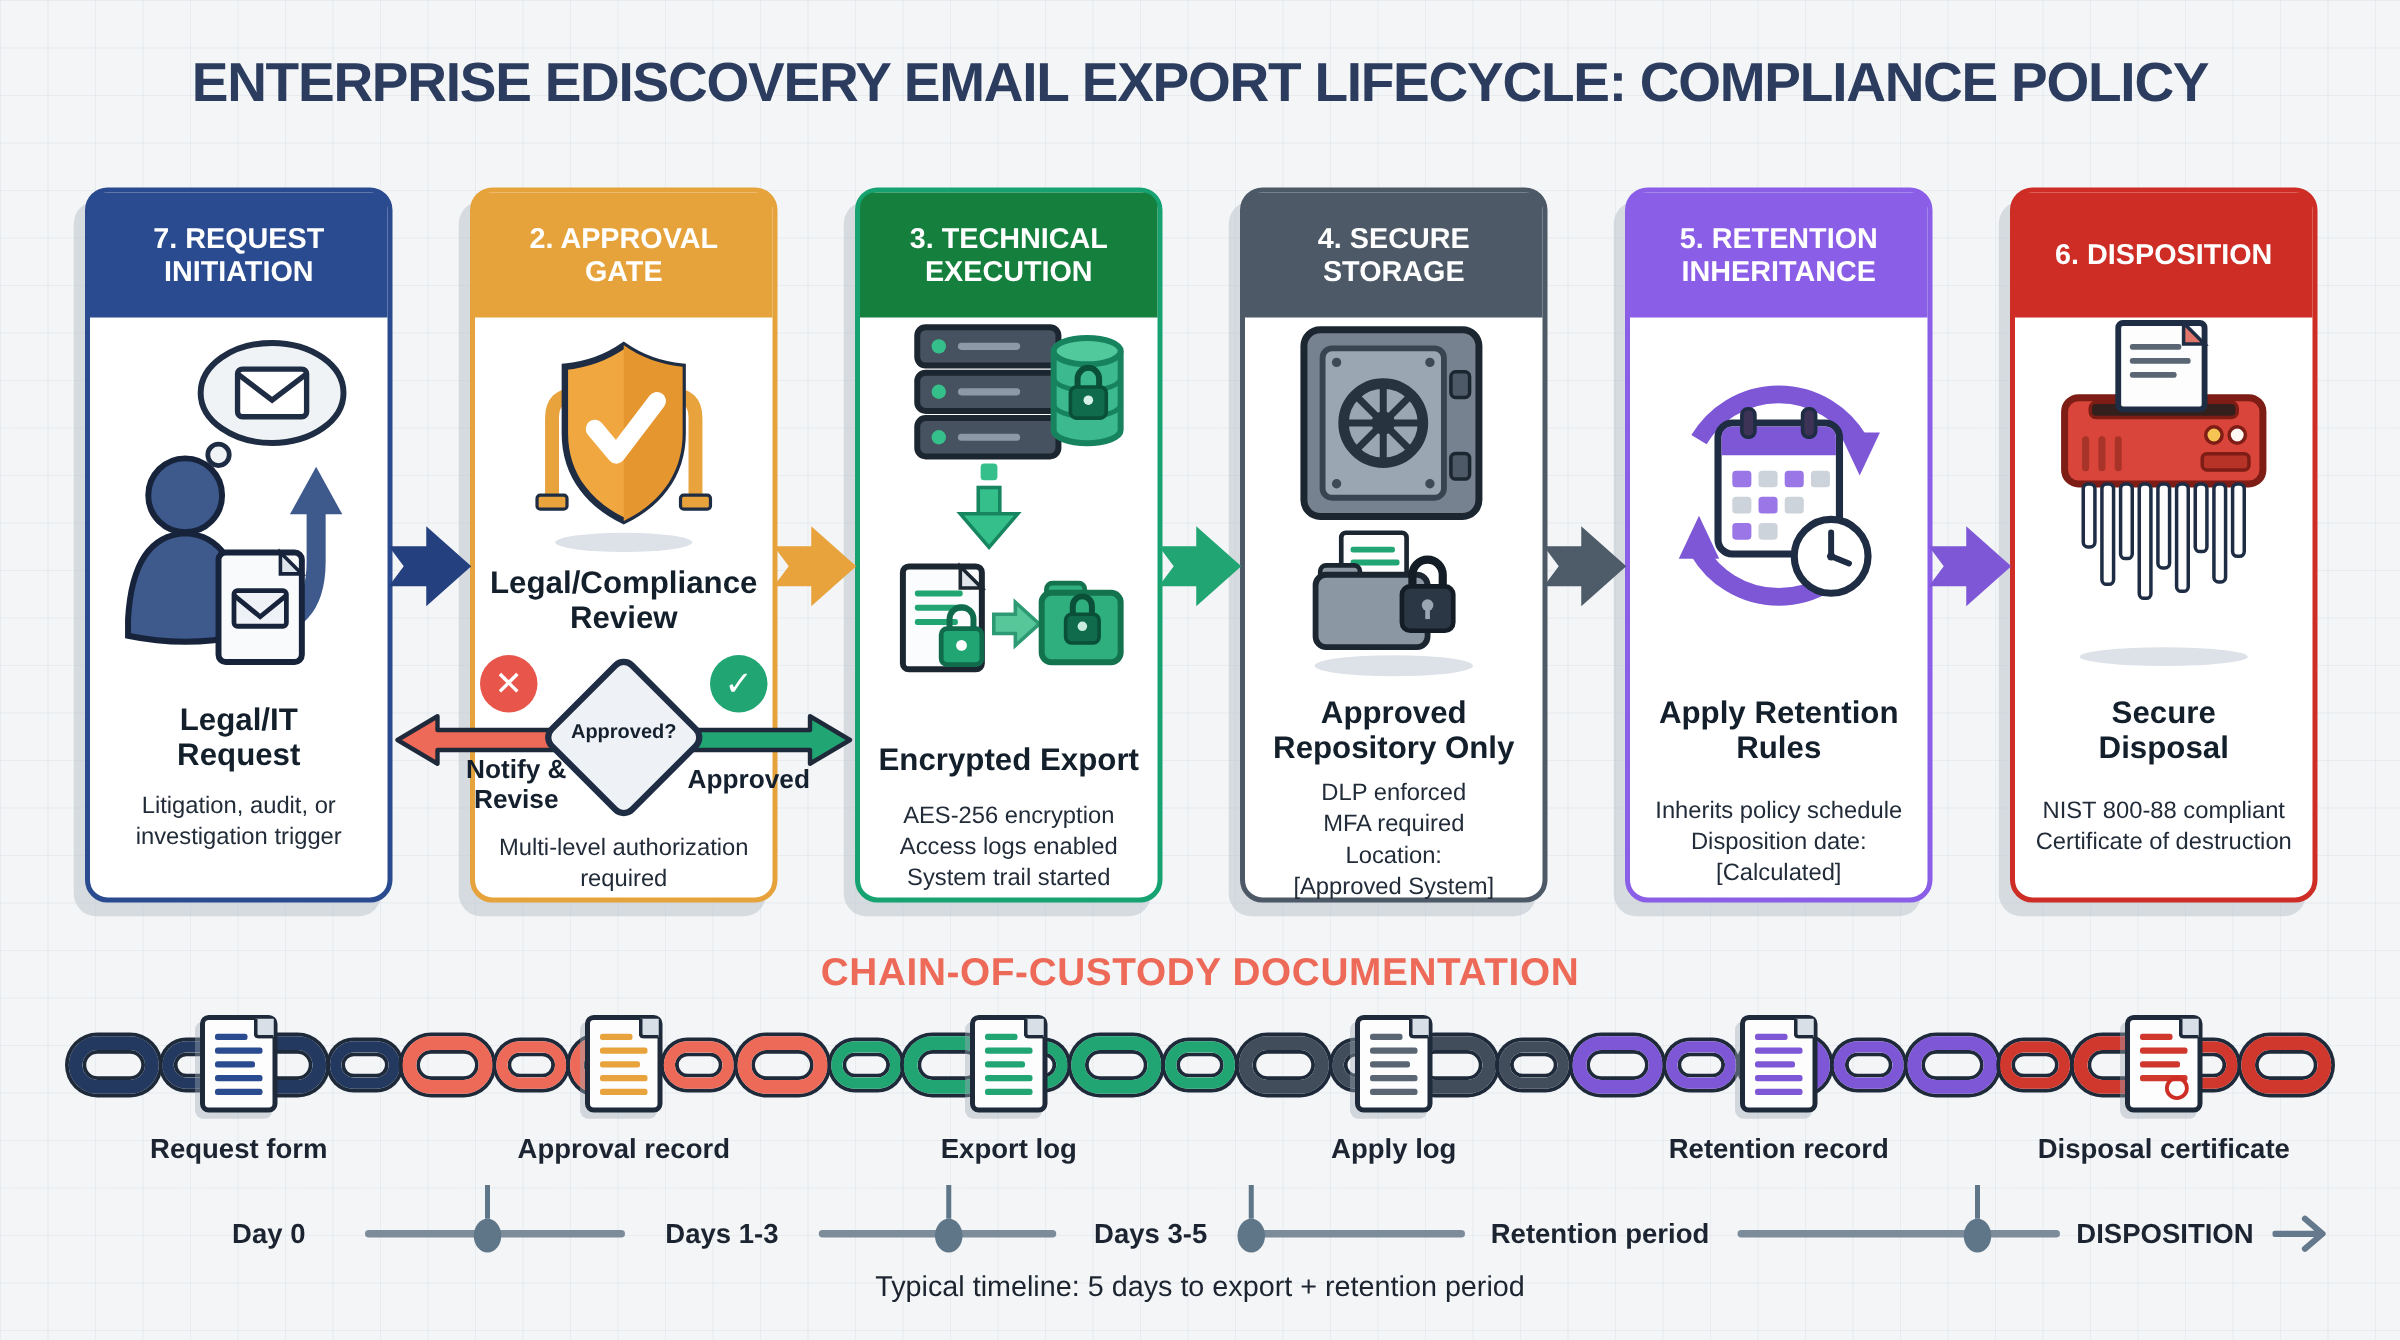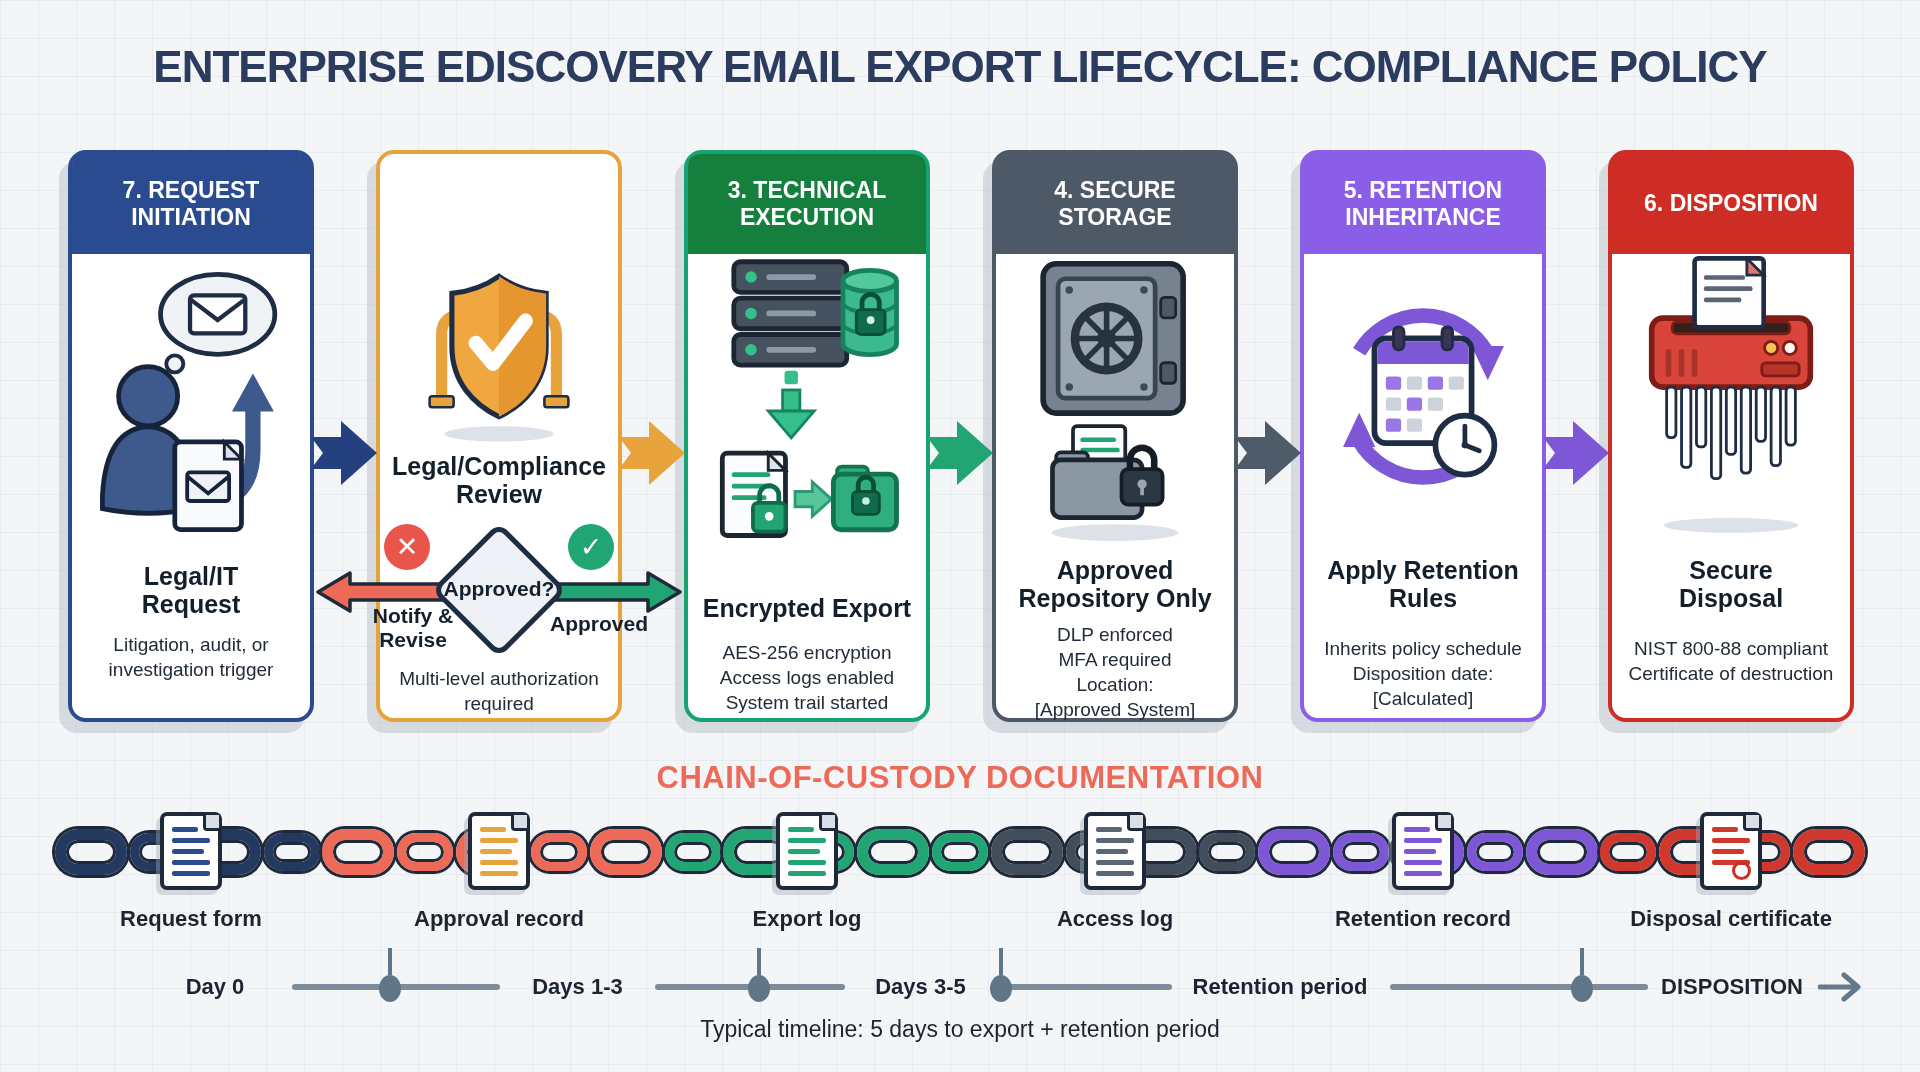--- a/index.html
+++ b/index.html
@@ -51,21 +51,21 @@
   .badge{position:absolute;width:46px;height:46px;border-radius:50%;display:flex;
     align-items:center;justify-content:center;color:#fff;font-size:27px;font-weight:bold;z-index:4;}
   .badge-x{left:384px;top:524px;background:#e8564b}
   .badge-check{left:568px;top:524px;background:#21a573}
   .decision-arrow{position:absolute;top:571px;z-index:2;}
   .arrow-no{left:314px}.arrow-yes{left:512px}
   .decision-diamond{position:absolute;left:451px;top:542px;width:96px;height:96px;
     background:#eef1f5;border:5px solid #1e2d44;border-radius:12px;transform:rotate(45deg);
     box-sizing:border-box;z-index:3;}
   .decision-question{position:absolute;left:429px;top:577px;width:140px;text-align:center;
-    font-size:21px;font-weight:bold;color:#15202e;z-index:4;}
+    font-size:16px;font-weight:bold;color:#15202e;z-index:4;}
   .decision-label{position:absolute;text-align:center;font-size:21px;font-weight:bold;
     line-height:1.15;color:#15202e;z-index:5;}
   .decision-no-label{left:347px;top:604px;width:132px;}
   .decision-yes-label{left:538px;top:612px;width:122px;}
 
   
   .chain-title{position:absolute;top:760px;left:0;right:0;text-align:center;
     font-size:31px;font-weight:bold;color:#ee6a58;letter-spacing:.5px;}
   .chain-links{position:absolute;left:55px;right:55px;top:822px;height:60px;
     display:flex;justify-content:space-between;align-items:center;z-index:1;}
@@ -132,20 +132,23 @@
         <polyline points="101,224 123,242 145,224" fill="none" stroke="#16233b" stroke-width="4"></polyline>
       </svg>
     </div>
     <div class="stage-heading">Legal/IT Request</div>
     <div class="stage-details">
       <div>Litigation, audit, or investigation trigger</div>
     </div>
   </div>
 
   <div class="stage-card s2">
+    <div class="stage-header">
+      <span>2. APPROVAL GATE</span>
+    </div>
     <div class="icon-wrap">
       <svg width="180" height="197" viewBox="0 0 210 230">
         <ellipse cx="105" cy="210" rx="64" ry="9" fill="#dde2e8"></ellipse>
         <path d="M38,170 L38,94 Q38,72 60,72 L84,72" fill="none" stroke="#e8a33d" stroke-width="13"></path>
         <rect x="24" y="166" width="28" height="13" rx="3" fill="#e8a33d" stroke="#1e2d44" stroke-width="3"></rect>
         <path d="M172,170 L172,94 Q172,72 150,72 L126,72" fill="none" stroke="#e8a33d" stroke-width="13"></path>
         <rect x="158" y="166" width="28" height="13" rx="3" fill="#e8a33d" stroke="#1e2d44" stroke-width="3"></rect>
         <path d="M105,26 C122,38 140,44 160,46 L160,108 C160,150 134,176 105,190 C76,176 50,150 50,108 L50,46 C70,44 88,38 105,26 Z" fill="#f0a73f" stroke="#1e2d44" stroke-width="6"></path>
         <path d="M105,26 C122,38 140,44 160,46 L160,108 C160,150 134,176 105,190 Z" fill="#e5962e"></path>
         <polyline points="78,104 98,128 136,78" fill="none" stroke="#ffffff" stroke-width="17" stroke-linecap="round" stroke-linejoin="round"></polyline>
@@ -423,21 +426,21 @@
   <div class="cdoc d6">
       <i></i>
       <i></i>
       <i></i>
       <i></i>
     </div>
 
   <div class="chain-label cl1">Request form</div>
   <div class="chain-label cl2">Approval record</div>
   <div class="chain-label cl3">Export log</div>
-  <div class="chain-label cl4">Access log</div>
+  <div class="chain-label cl4">Apply log</div>
   <div class="chain-label cl5">Retention record</div>
   <div class="chain-label cl6">Disposal certificate</div>
 
   <div class="tl-label tl1">Day 0</div>
   <div class="tl-line ln1"></div>
   <div class="tl-node nd1"></div>
   <div class="tl-label tl2">Days 1-3</div>
   <div class="tl-line ln2"></div>
   <div class="tl-node nd2"></div>
   <div class="tl-label tl3">Days 3-5</div>

